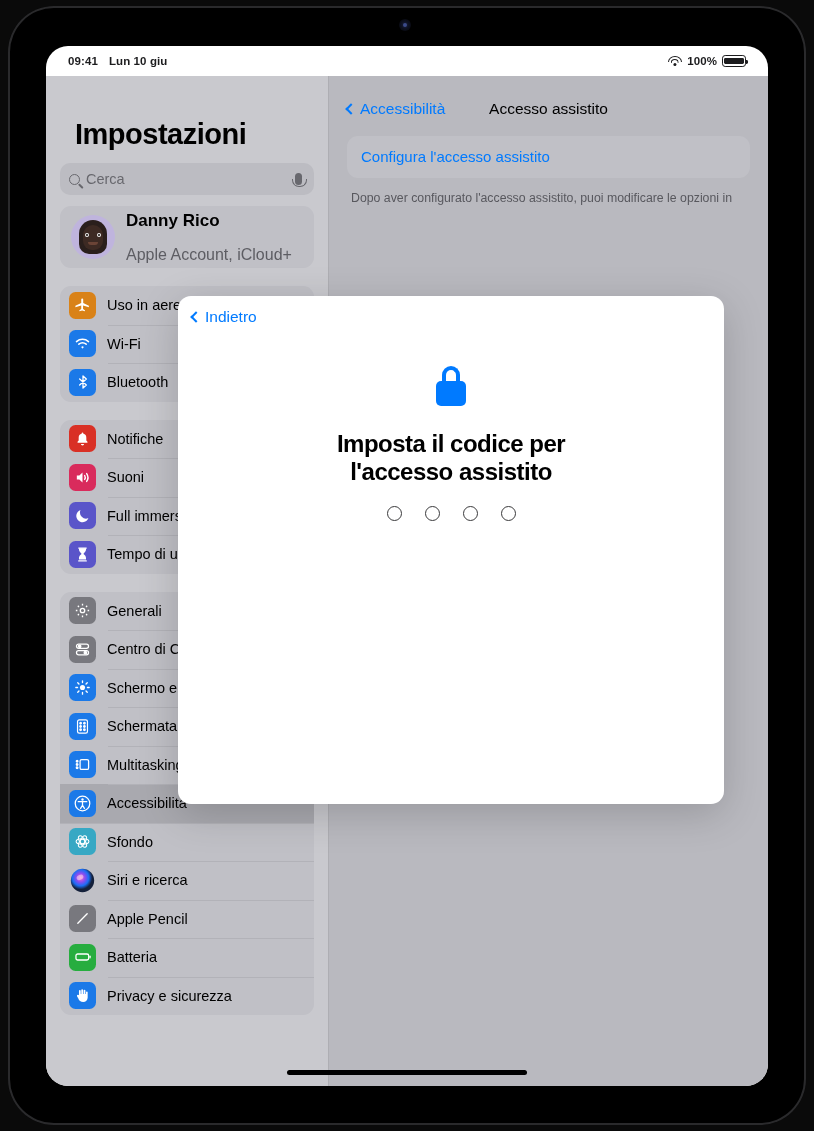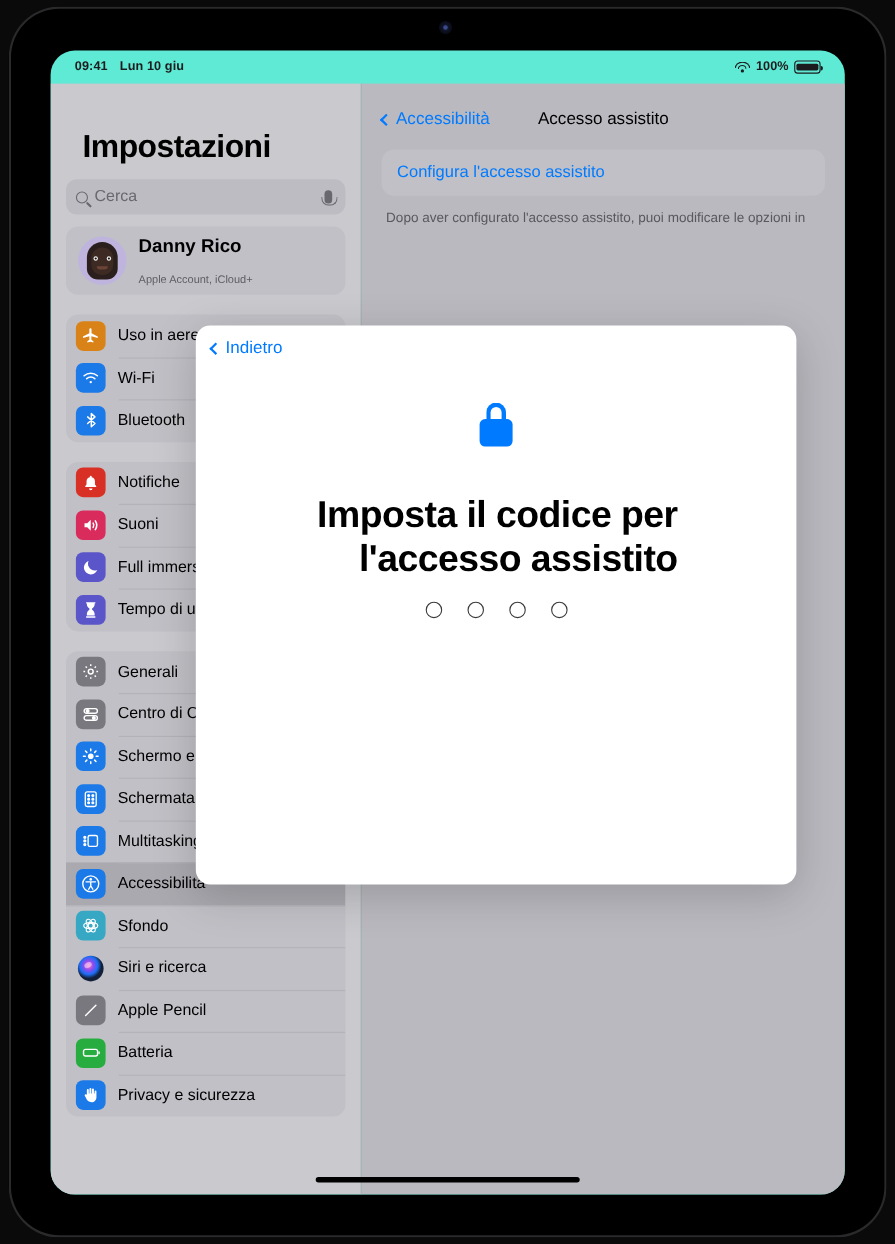--- a/index.html
+++ b/index.html
@@ -33,21 +33,21 @@
     content: ""; position: absolute;
     left: 4px; top: 4px; width: 4px; height: 4px;
     border-radius: 50%; background: #3b4a8a;
   }
 
   
   #screen {
     position: absolute;
     left: 46px; top: 46px;
     width: 722px; height: 1040px;
-    background: #5eead4;
+    background: #ffffff;
     border-radius: 22px;
     overflow: hidden;
   }
 
   
   #statusbar {
     position: absolute; left: 0; top: 0;
     width: 100%; height: 30px;
     display: flex; align-items: center;
     padding: 0 22px;
@@ -149,21 +149,21 @@
   .memoji-eye.l { left: 14px; } .memoji-eye.r { right: 14px; }
   .memoji-eye::after {
     content: ""; position: absolute; left: 1px; top: 1px;
     width: 2.2px; height: 2.2px; background: #17100d; border-radius: 50%;
   }
   .memoji-mouth {
     position: absolute; left: 17px; top: 27px; width: 10px; height: 3px;
     background: #6b4436; border-radius: 0 0 5px 5px;
   }
   #account-name { font-size: 17px; font-weight: bold; color: #000; }
-  #account-sub { font-size: 10px; color: #5d5d63; margin-top: 15px; }
+  #account-sub { font-size: 16px; color: #5d5d63; margin-top: 15px; }
 
   .group {
     background: #c0c0c6; border-radius: 11px;
     margin-top: 18px; overflow: hidden;
   }
   .row {
     height: 38.5px; display: flex; align-items: center;
     gap: 11px; padding: 0 9px; position: relative;
   }
   .row + .row::before {
@@ -234,23 +234,23 @@
     width: 18px; height: 19px;
     border: 4px solid #007aff; border-bottom: none;
     border-radius: 9px 9px 0 0;
   }
   #lock-icon .body {
     position: absolute; left: 1px; top: 15px;
     width: 30px; height: 25px;
     background: #007aff; border-radius: 5px;
   }
   #modal-title {
-    margin-top: 42px;
-    font-size: 34px; font-weight: bold; color: #000;
-    text-align: right; line-height: 1.18; letter-spacing: -0.5px;
+    margin-top: 24px;
+    font-size: 24px; font-weight: bold; color: #000;
+    text-align: center; line-height: 1.18; letter-spacing: -0.5px;
     max-width: 330px;
   }
   #modal-subtitle {
     margin-top: 26px;
     font-size: 13.5px; color: #1c1c1e; text-align: center;
   }
   #passcode-dots { display: flex; gap: 23px; margin-top: 19px; }
   .pc-dot {
     width: 15px; height: 15px; border-radius: 50%;
     border: 1.5px solid #3a3a3c; background: transparent;

